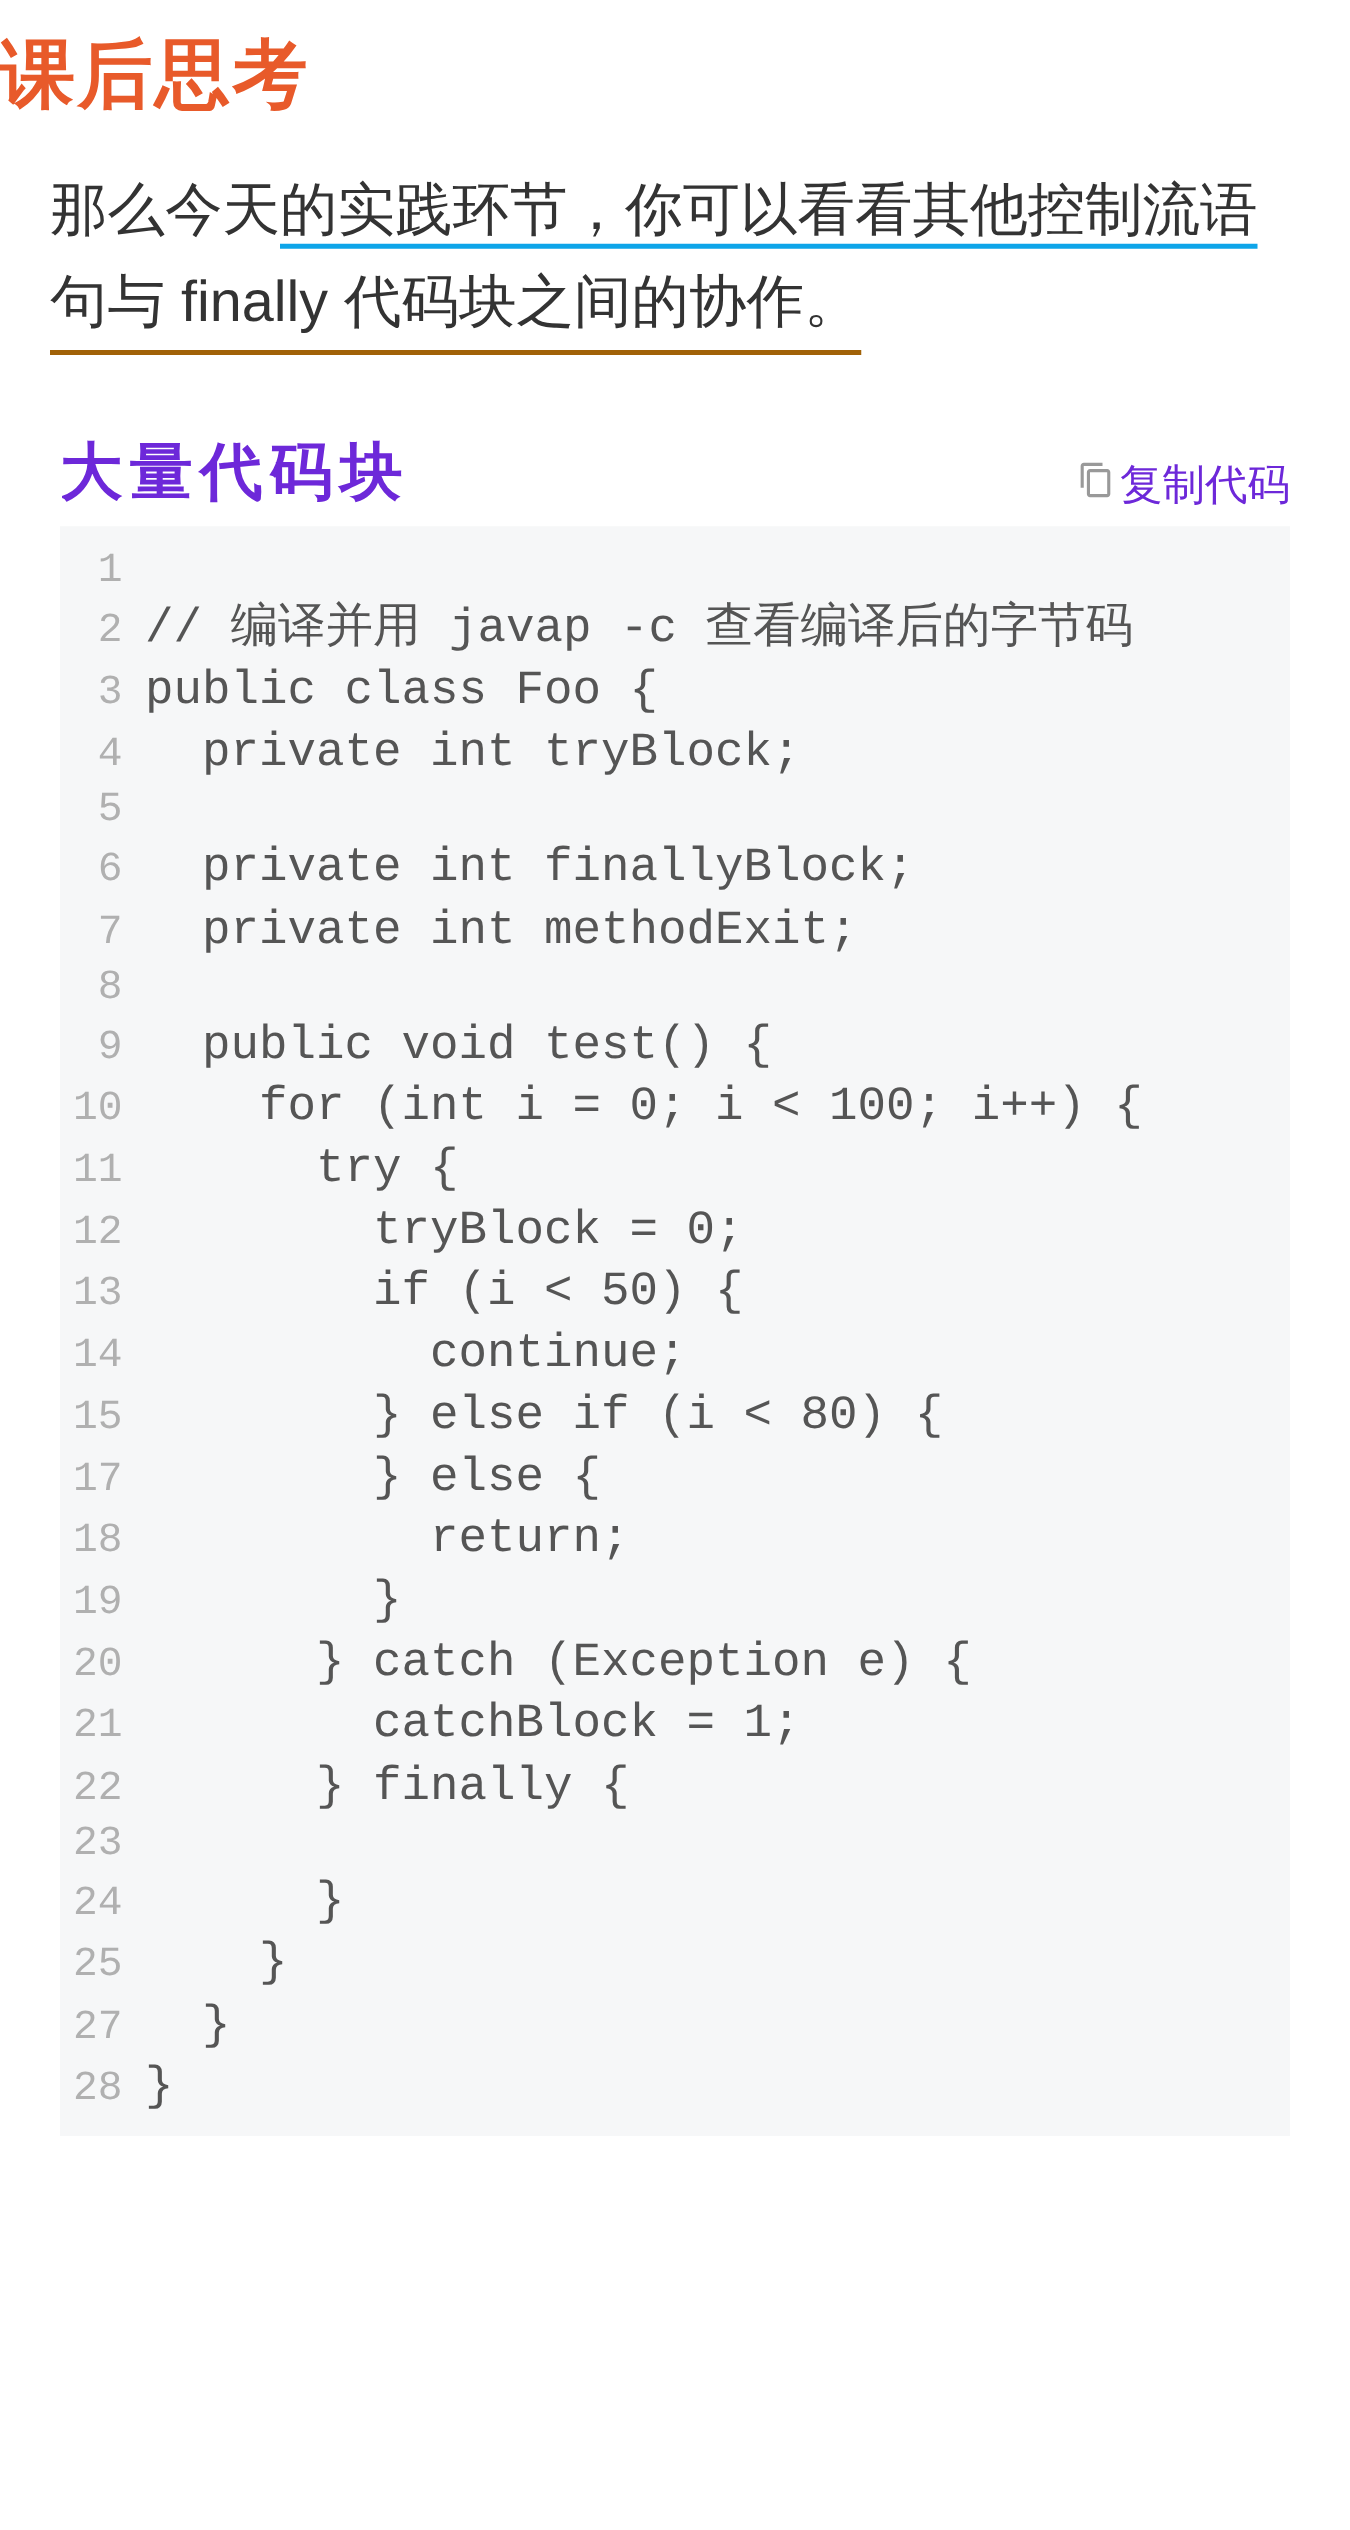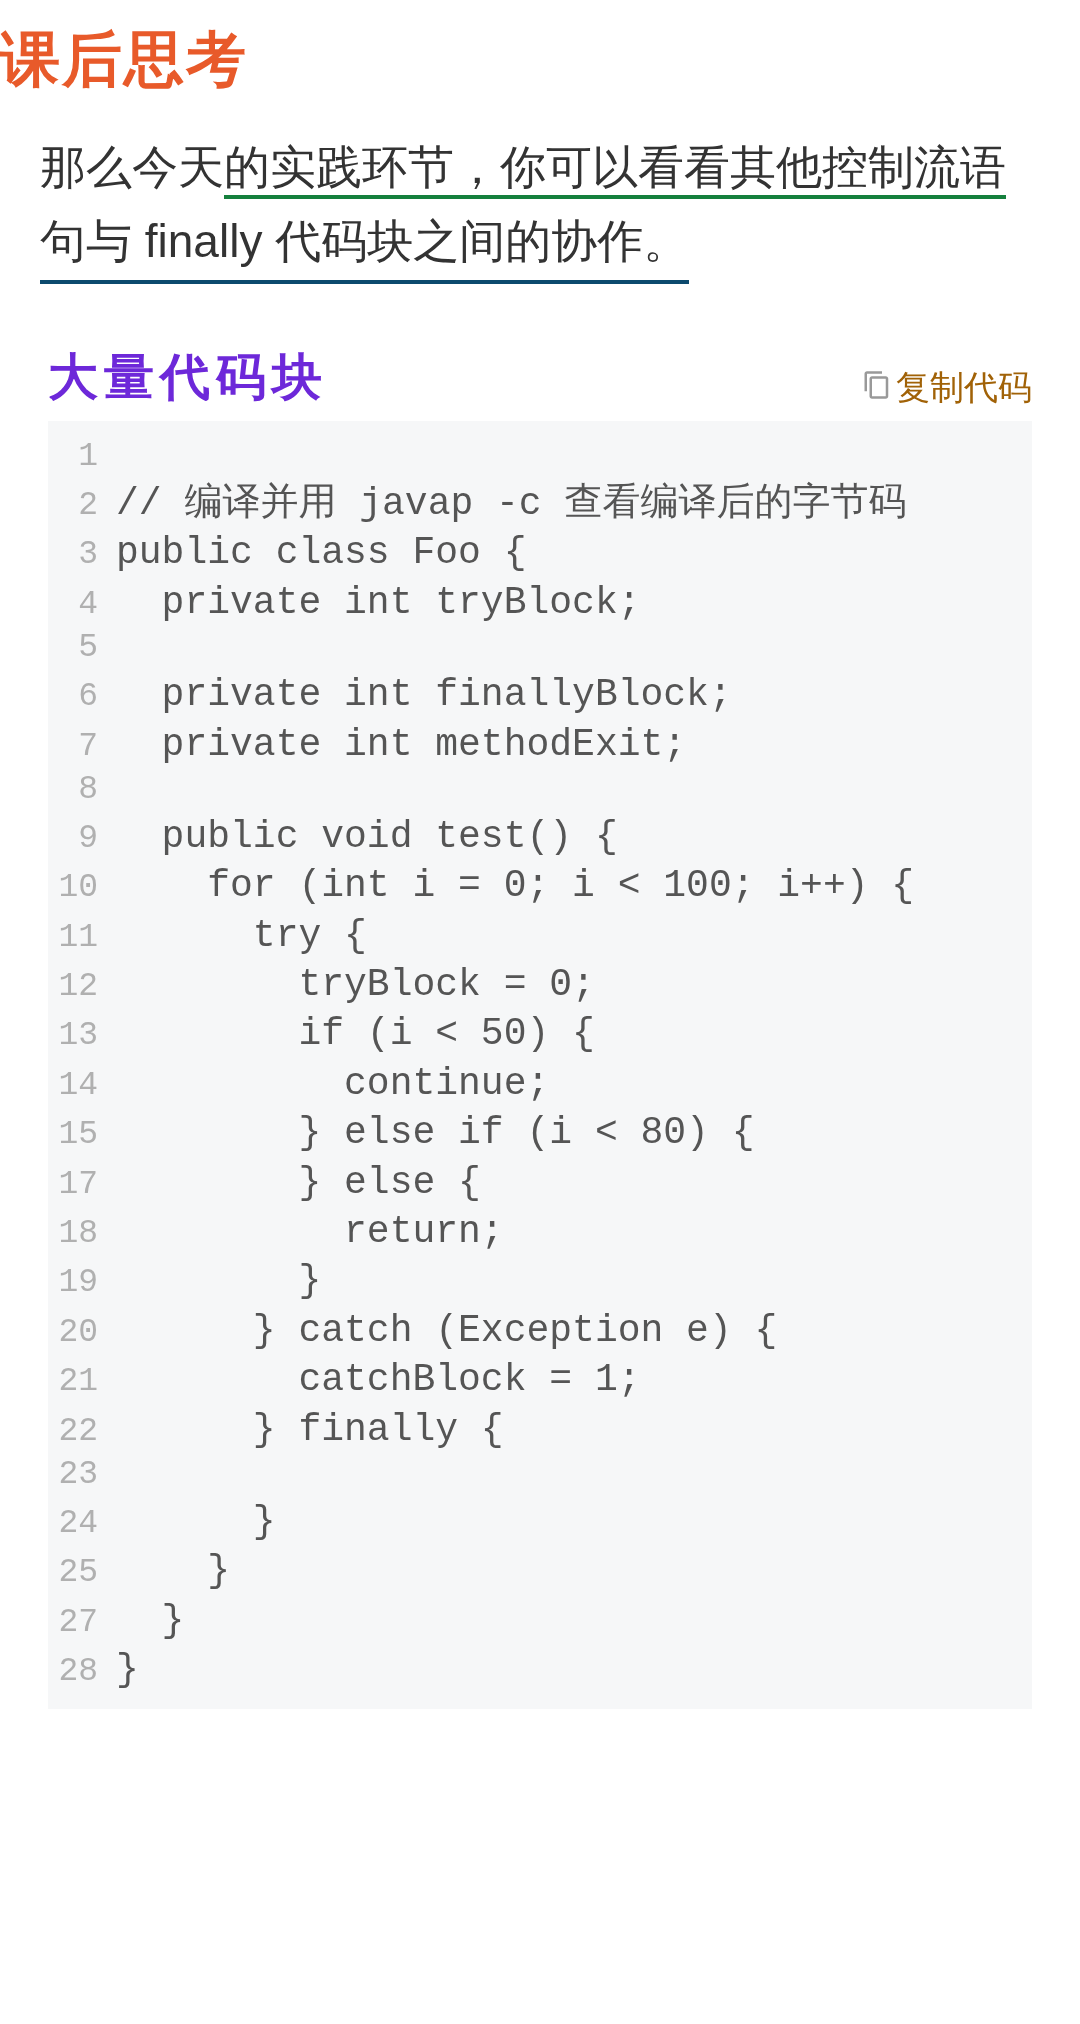--- a/index.html
+++ b/index.html
@@ -18,25 +18,25 @@
       letter-spacing: 2px;
     }
     .intro-text {
       color: #333;
       font-size: 46px;
       line-height: 1.6;
       padding: 0 40px 30px 40px;
       font-weight: 400;
     }
     .intro-text .underline-1 {
-      border-bottom: 4px solid #15803d;
+      border-bottom: 4px solid #0ea5e9;
       padding-bottom: 2px;
     }
     .intro-text .underline-2 {
-      border-bottom: 4px solid #0c4a6e;
+      border-bottom: 4px solid #a16207;
       padding-bottom: 2px;
       display: inline-block;
     }
     .code-section {
       margin: 30px 48px 0 48px;
     }
     .code-header {
       display: flex;
       justify-content: space-between;
       align-items: flex-end;
@@ -44,21 +44,21 @@
     }
     .code-title {
       color: #6d28d9;
       font-size: 50px;
       font-weight: 600;
       letter-spacing: 6px;
     }
     .copy-btn {
       display: flex;
       align-items: center;
-      color: #a16207;
+      color: #6d28d9;
       font-size: 34px;
       font-weight: 400;
       cursor: pointer;
       gap: 4px;
       justify-content: space-between;
     }
     .copy-btn svg {
       width: 30px;
       height: 30px;
       fill: #999;

